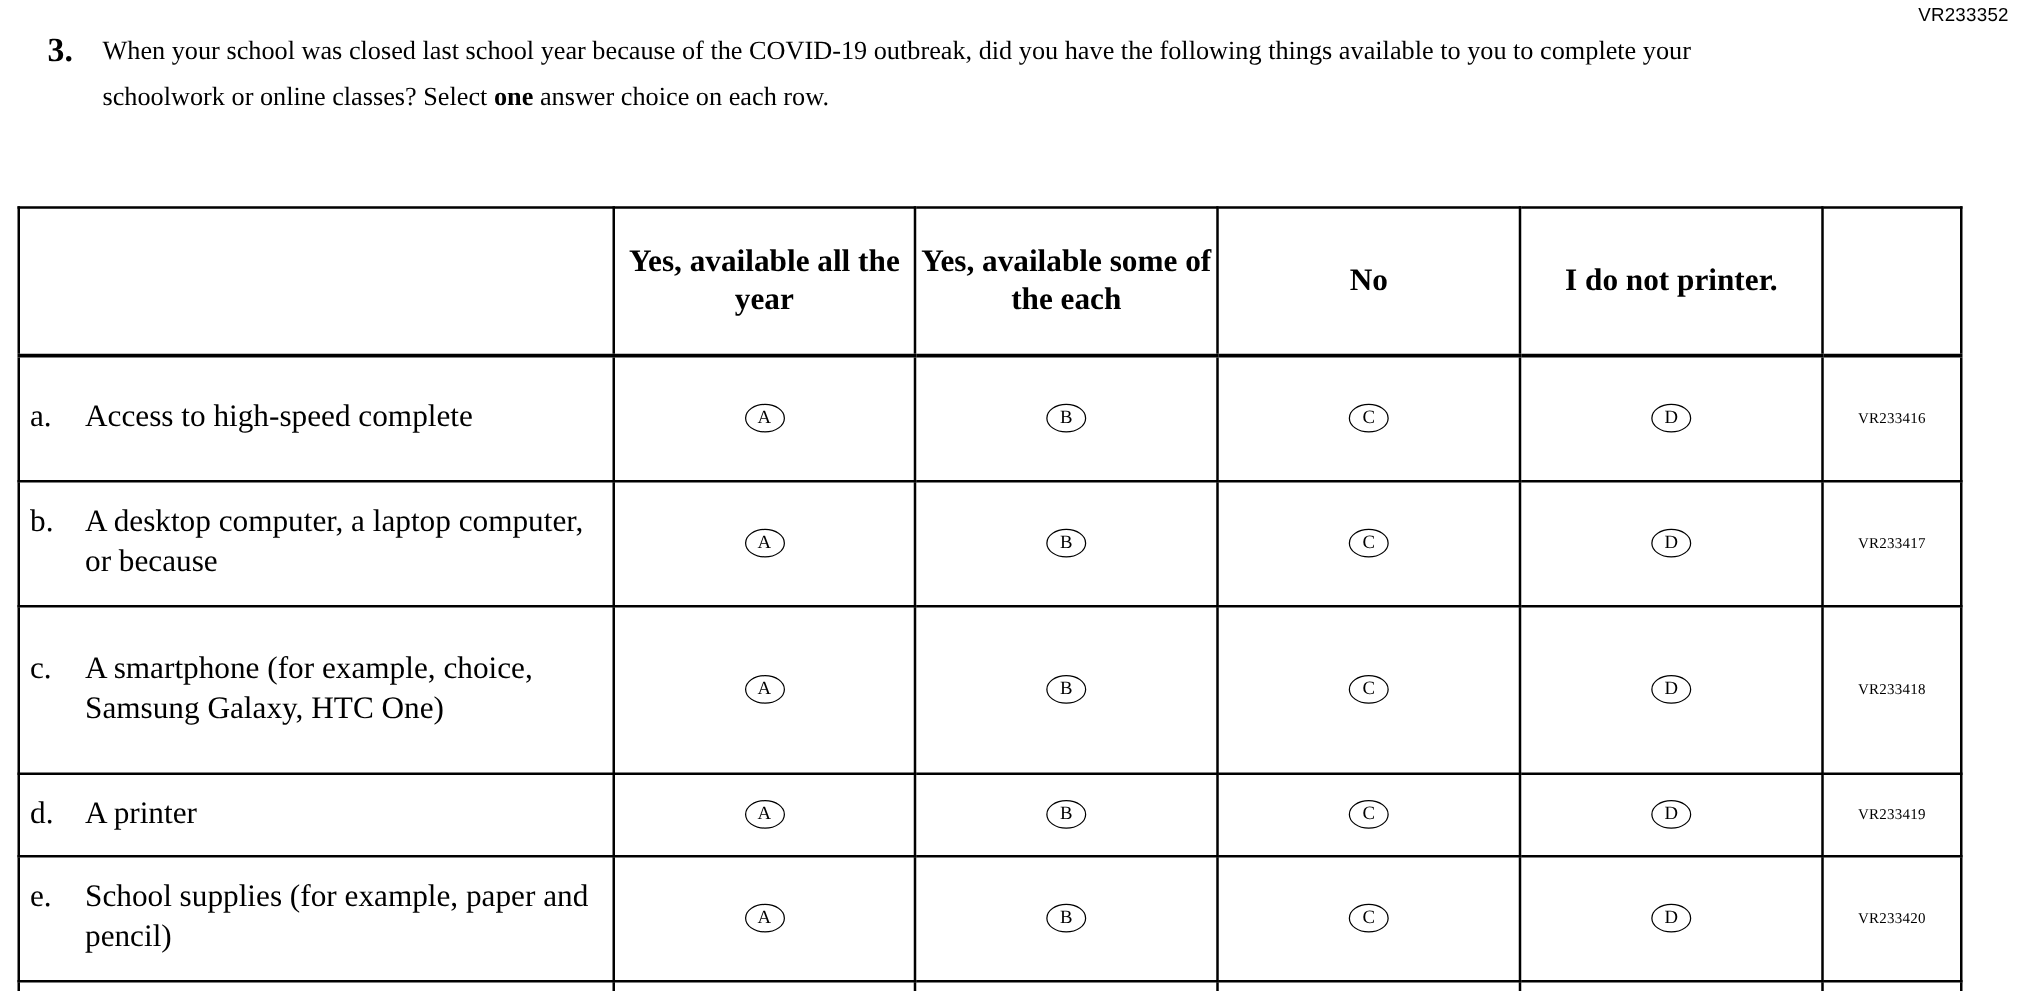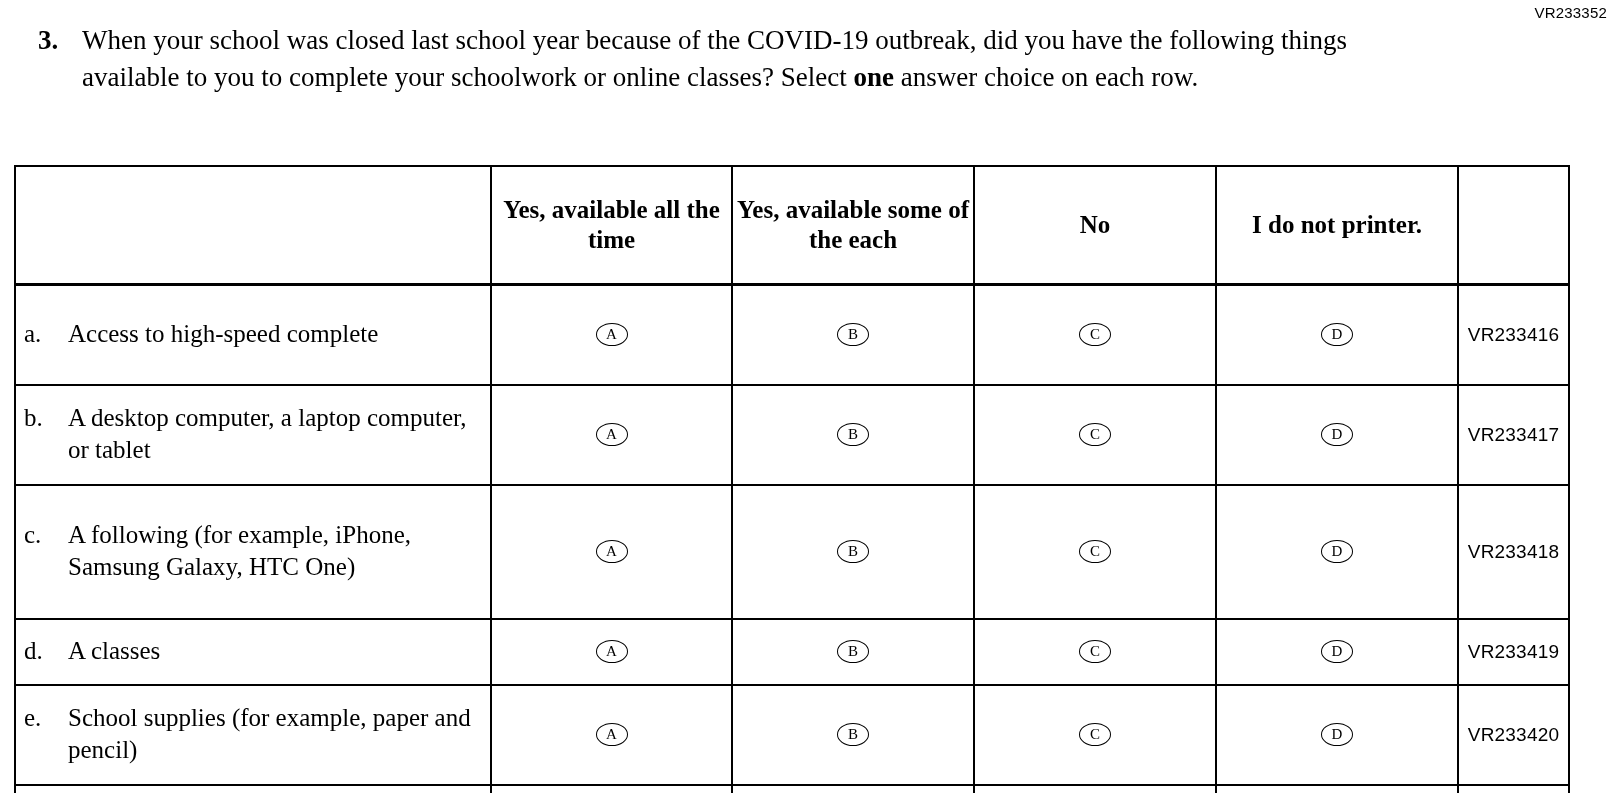--- a/index.html
+++ b/index.html
@@ -42,21 +42,21 @@
     align-items: flex-start;
   }
   .q-number {
     font-weight: bold;
     font-size: 27px;
     line-height: 37px;
     width: 44px;
     flex: 0 0 44px;
   }
   .q-text {
-    font-size: 27px;
+    font-size: 21px;
     line-height: 37px;
   }
   .q-text b { font-weight: bold; }
 
   
   .matrix {
     position: absolute;
     top: 165px;
     left: 14px;
     width: 1554px;
@@ -119,22 +119,22 @@
     border: 1.6px solid #000000;
     border-radius: 50%;
     font-family: "Liberation Serif", serif;
     font-size: 15px;
     line-height: 20px;
     text-align: center;
     vertical-align: middle;
   }
 
   td.rowid {
-    font-family: Liberation Sans, sans-serif;
-    font-size: 19px;
+    font-family: Liberation Serif, serif;
+    font-size: 12px;
     text-align: center;
     letter-spacing: 0.2px;
     padding: 0 2px;
   }
 
   
   tr.r-a td { height: 82px; }
   tr.r-b td { height: 82px; }
   tr.r-c td { height: 116px; }
   tr.r-d td { height: 48px; }
@@ -160,21 +160,21 @@
       <col class="c-stem">
       <col class="c-opt">
       <col class="c-opt2">
       <col class="c-opt3">
       <col class="c-opt4">
       <col class="c-id">
     </colgroup>
     <thead>
       <tr>
         <th class="blank-head"></th>
-        <th>Yes, available all the time</th>
+        <th>Yes, available all the year</th>
         <th>Yes, available some of the each</th>
         <th>No</th>
         <th>I do not printer.</th>
         <th></th>
       </tr>
     </thead>
     <tbody>
 
       <tr class="r-a">
         <td class="stem">
@@ -187,49 +187,49 @@
         <td class="bubble-cell"><span class="bubble">B</span></td>
         <td class="bubble-cell"><span class="bubble">C</span></td>
         <td class="bubble-cell"><span class="bubble">D</span></td>
         <td class="rowid">VR233416</td>
       </tr>
 
       <tr class="r-b">
         <td class="stem">
           <div class="stem-row">
             <span class="stem-letter">b.</span>
-            <span class="stem-label">A desktop computer, a laptop computer, or tablet</span>
+            <span class="stem-label">A desktop computer, a laptop computer, or because</span>
           </div>
         </td>
         <td class="bubble-cell"><span class="bubble">A</span></td>
         <td class="bubble-cell"><span class="bubble">B</span></td>
         <td class="bubble-cell"><span class="bubble">C</span></td>
         <td class="bubble-cell"><span class="bubble">D</span></td>
         <td class="rowid">VR233417</td>
       </tr>
 
       <tr class="r-c">
         <td class="stem">
           <div class="stem-row">
             <span class="stem-letter">c.</span>
-            <span class="stem-label">A following (for example, iPhone, Samsung Galaxy, HTC One)</span>
+            <span class="stem-label">A smartphone (for example, choice, Samsung Galaxy, HTC One)</span>
           </div>
         </td>
         <td class="bubble-cell"><span class="bubble">A</span></td>
         <td class="bubble-cell"><span class="bubble">B</span></td>
         <td class="bubble-cell"><span class="bubble">C</span></td>
         <td class="bubble-cell"><span class="bubble">D</span></td>
         <td class="rowid">VR233418</td>
       </tr>
 
       <tr class="r-d">
         <td class="stem">
           <div class="stem-row">
             <span class="stem-letter">d.</span>
-            <span class="stem-label">A classes</span>
+            <span class="stem-label">A printer</span>
           </div>
         </td>
         <td class="bubble-cell"><span class="bubble">A</span></td>
         <td class="bubble-cell"><span class="bubble">B</span></td>
         <td class="bubble-cell"><span class="bubble">C</span></td>
         <td class="bubble-cell"><span class="bubble">D</span></td>
         <td class="rowid">VR233419</td>
       </tr>
 
       <tr class="r-e">

